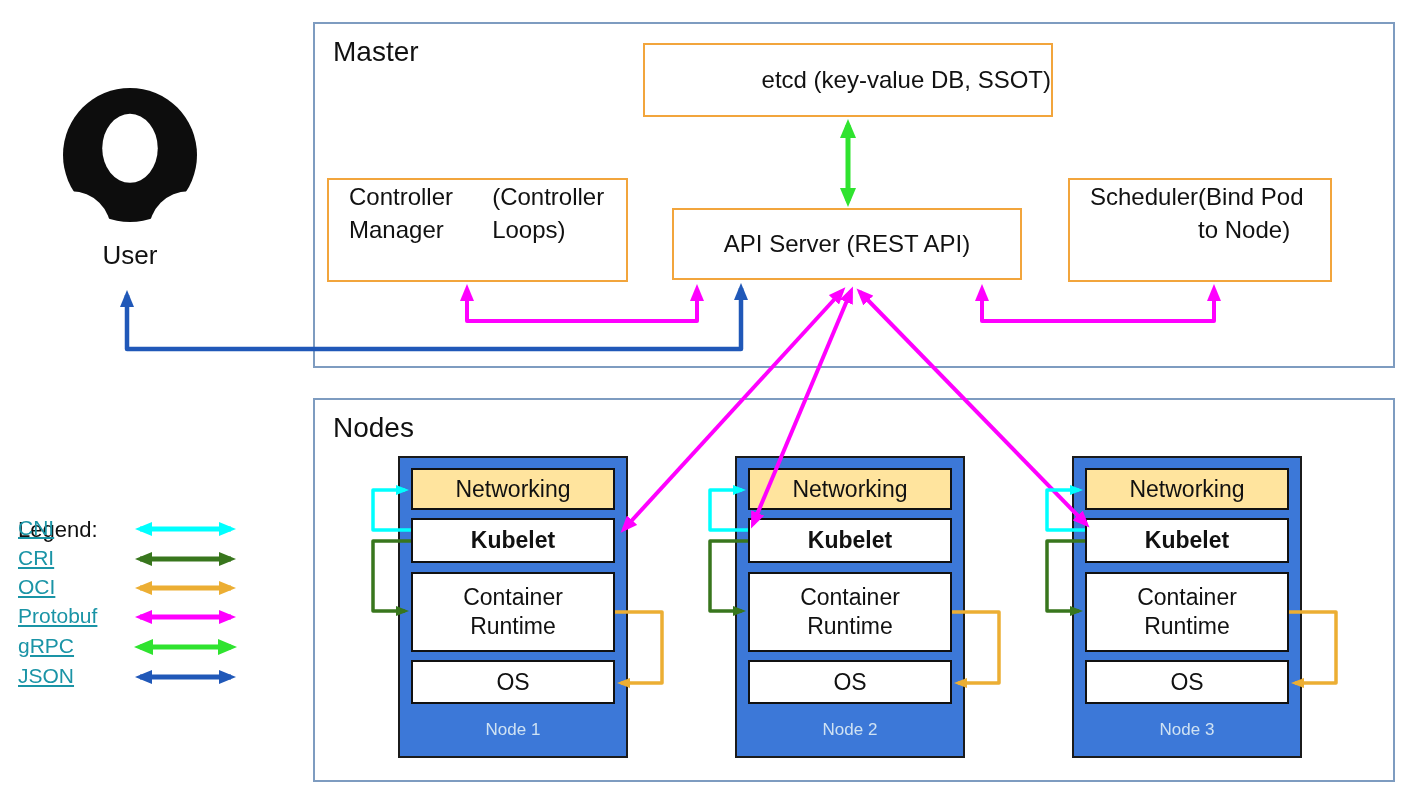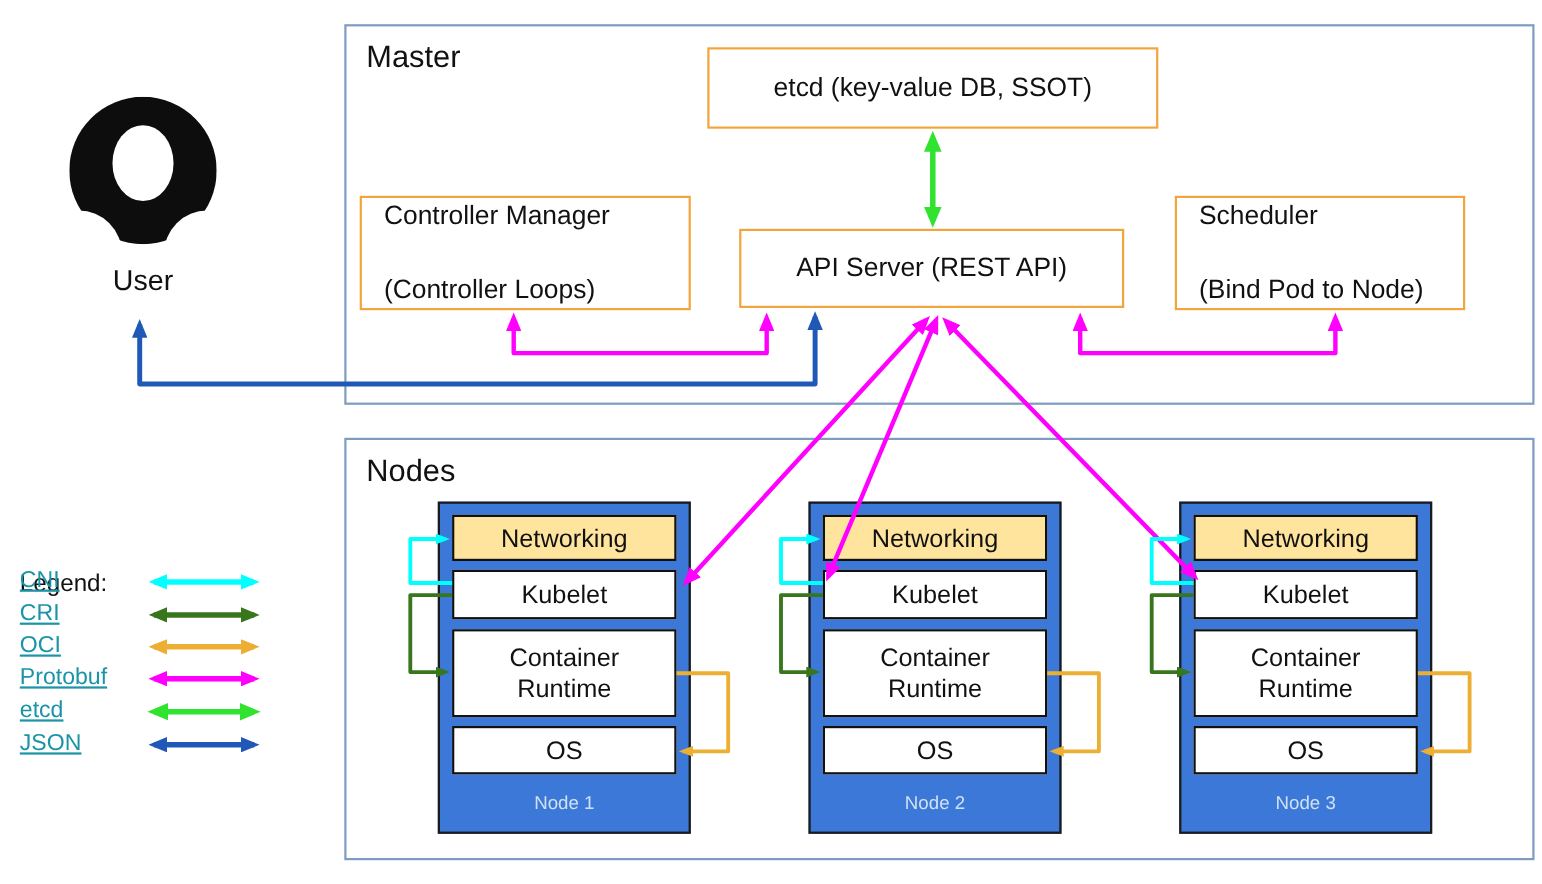--- a/index.html
+++ b/index.html
@@ -5,30 +5,30 @@
   * { margin:0; padding:0; box-sizing:border-box; }
   body { background:#ffffff; font-family:"Liberation Sans", sans-serif; }
   #stage { position:relative; width:1402px; height:804px; background:#fff; overflow:hidden; }
 
   .section-box { position:absolute; border:2px solid var(--section-border); background:#fff; }
   .section-title { position:absolute; left:18px; top:12px; font-size:28px; color:#111; }
 
   .obox { position:absolute; border:2px solid var(--orange-border); background:#fff;
           display:flex; align-items:center; justify-content:center;
           font-size:24px; color:#111; }
-  .obox.left-align { flex-direction:column; align-items:flex-start; justify-content:space-between;
+  .obox.left-align { flex-direction:row; align-items:flex-start; justify-content:space-between;
           padding-left:20px; line-height:33px; }
 
   .node { position:absolute; top:456px; width:230px; height:302px;
           background:var(--node-blue); border:2px solid #1b1b1b; }
   .layer { position:absolute; left:11px; width:204px; background:#fff; border:2px solid #111;
            display:flex; align-items:center; justify-content:center;
            font-size:23px; color:#111; text-align:center; }
   .layer.networking { top:10px; height:42px; background:var(--networking-fill); }
-  .layer.kubelet    { top:60px; height:45px; }
+  .layer.kubelet    { top:60px; height:45px;font-weight:bold; }
   .layer.runtime    { top:114px; height:80px; line-height:29px; padding:0 32px; }
   .layer.os         { top:202px; height:44px; }
   .node-name { position:absolute; left:0; right:0; top:246px; height:52px;
                display:flex; align-items:center; justify-content:center;
                font-size:17px; color:var(--node-label); }
 
   #user-label { position:absolute; left:55px; top:240px; width:150px; text-align:center;
                 font-size:26px; color:#111; }
 
   #legend-title { position:absolute; left:18px; top:482px; font-size:22px; color:#111;margin-top:35px; }
@@ -40,21 +40,21 @@
 </style>
 </head>
 <body>
 
 <div id="stage">
 
   <div class="section-box" style="left:313px; top:22px; width:1082px; height:346px;">
     <div class="section-title">Master</div>
   </div>
 
-  <div class="obox" style="left:643px; top:43px; width:410px; height:74px;">
+  <div class="obox" style="left:643px; top:43px; width:410px; height:74px;justify-content:flex-end;">
     <span>etcd (key-value DB, SSOT)</span>
   </div>
 
   <div class="obox left-align" style="left:327px; top:178px; width:301px; height:104px;">
     <span>Controller Manager</span>
     <span>(Controller Loops)</span>
   </div>
 
   <div class="obox" style="left:672px; top:208px; width:350px; height:72px;align-items:center;">
     <span>API Server (REST API)</span>
@@ -99,21 +99,21 @@
     <div class="layer runtime">Container Runtime</div>
     <div class="layer os">OS</div>
     <div class="node-name">Node 3</div>
   </div>
 
   <div id="legend-title">Legend:</div>
   <div class="legend-item" style="top:516px;">CNI</div>
   <div class="legend-item" style="top:546px;">CRI</div>
   <div class="legend-item" style="top:575px;">OCI</div>
   <div class="legend-item" style="top:604px;">Protobuf</div>
-  <div class="legend-item" style="top:634px;">etcd</div>
+  <div class="legend-item" style="top:634px;">gRPC</div>
   <div class="legend-item" style="top:664px;">JSON</div>
 
   <svg class="overlay" width="1402" height="804" viewBox="0 0 1402 804">
     <defs>
       <marker id="ah-cni" markerUnits="userSpaceOnUse" markerWidth="17" markerHeight="14" refX="12" refY="7" orient="auto-start-reverse">
         <path d="M0,0 L17,7 L0,14 Z" fill="#00ffff"></path>
         </marker>
       <marker id="ah-cri" markerUnits="userSpaceOnUse" markerWidth="17" markerHeight="14" refX="12" refY="7" orient="auto-start-reverse">
         <path d="M0,0 L17,7 L0,14 Z" fill="#38761d"></path>
         </marker>

